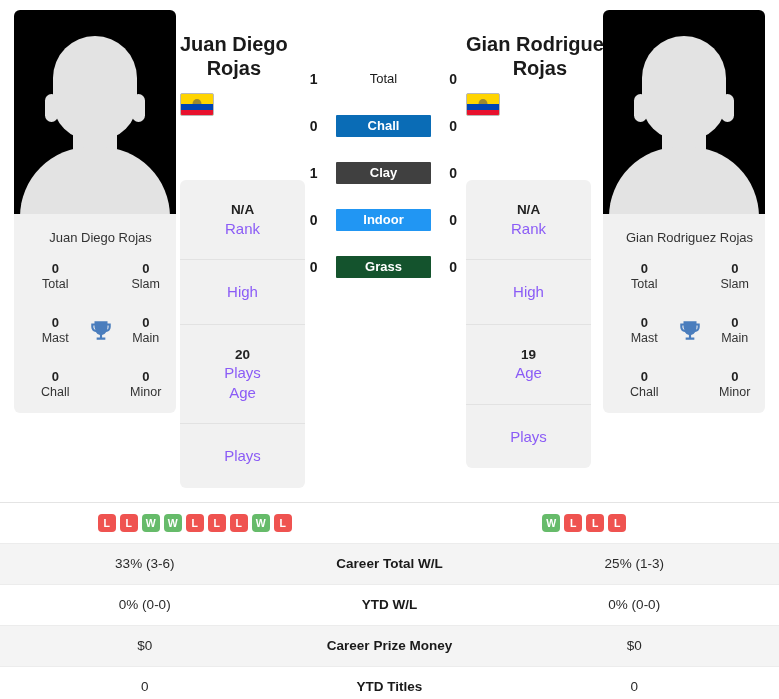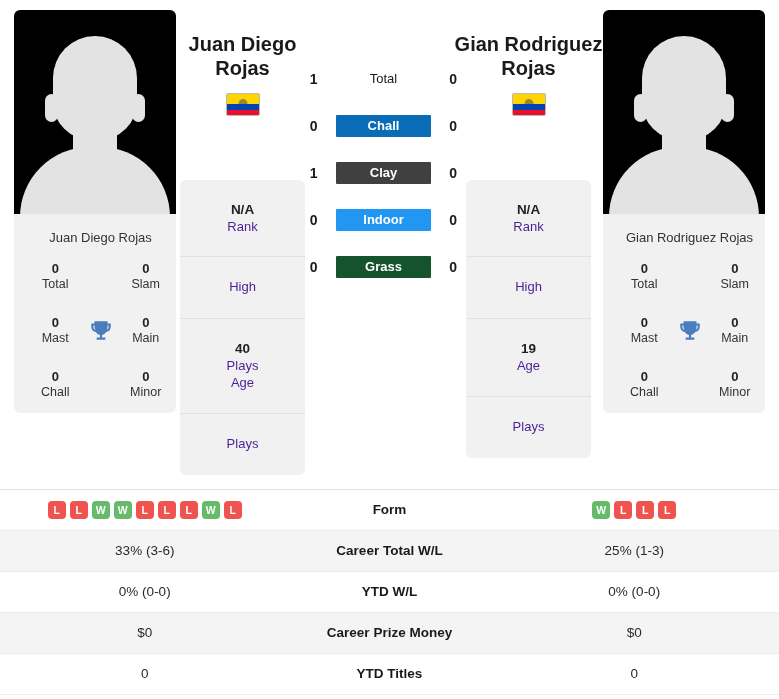--- a/index.html
+++ b/index.html
@@ -127,21 +127,21 @@
   
   .info-col {
     width: 125px;
     flex: 0 0 125px;
     margin-left: 4px;
   }
   .name-block {
     height: 170px;
     display: flex;
     flex-direction: column;
-    align-items: center;
+    align-items: flex-start;
     justify-content: flex-start;
     padding-top: 22px;
   }
   .player-name {
     font-size: 20px;
     font-weight: bold;
     text-align: center;
     line-height: 1.22;
     color: #1a1a1a;
     white-space: nowrap;
@@ -190,22 +190,22 @@
   }
   .info-row:last-child { border-bottom: none; }
   .info-row.tall { padding: 21px 4px; }
   .info-val {
     font-size: 13.5px;
     font-weight: bold;
     color: #222;
     line-height: 1.3;
   }
   .info-lbl {
-    font-size: 13px;
-    color: #4c1d95;
+    font-size: 15px;
+    color: #8b5cf6;
     line-height: 1.3;
     text-align: center;
   }
 
   
   .h2h-col {
     flex: 1 1 auto;
     min-width: 0;
     padding-top: 58px;
   }
@@ -360,21 +360,21 @@
       </div>
       <div class="info-card">
         <div class="info-row tall">
           <div class="info-val">N/A</div>
           <div class="info-lbl">Rank</div>
         </div>
         <div class="info-row" style="padding:22px 4px">
           <div class="info-lbl">High</div>
         </div>
         <div class="info-row tall">
-          <div class="info-val">40</div>
+          <div class="info-val">20</div>
           <div class="info-lbl">Plays</div>
           <div class="info-lbl">Age</div>
         </div>
         <div class="info-row" style="padding:22px 4px">
           <div class="info-lbl">Plays</div>
         </div>
       </div>
     </div>
 
     <div class="h2h-col">
@@ -497,21 +497,20 @@
             <span class="form-badge" style="background: rgb(239, 83, 80);">L</span>
             <span class="form-badge" style="background: rgb(102, 187, 106);">W</span>
             <span class="form-badge" style="background: rgb(102, 187, 106);">W</span>
             <span class="form-badge" style="background: rgb(239, 83, 80);">L</span>
             <span class="form-badge" style="background: rgb(239, 83, 80);">L</span>
             <span class="form-badge" style="background: rgb(239, 83, 80);">L</span>
             <span class="form-badge" style="background: rgb(102, 187, 106);">W</span>
             <span class="form-badge" style="background: rgb(239, 83, 80);">L</span>
           </div>
       </div>
-      <div class="cell-mid">Form</div>
       <div class="cell-right">
         <div class="form-strip" id="right-form">
             <span class="form-badge" style="background: rgb(102, 187, 106);">W</span>
             <span class="form-badge" style="background: rgb(239, 83, 80);">L</span>
             <span class="form-badge" style="background: rgb(239, 83, 80);">L</span>
             <span class="form-badge" style="background: rgb(239, 83, 80);">L</span>
           </div>
       </div>
     </div>
 

